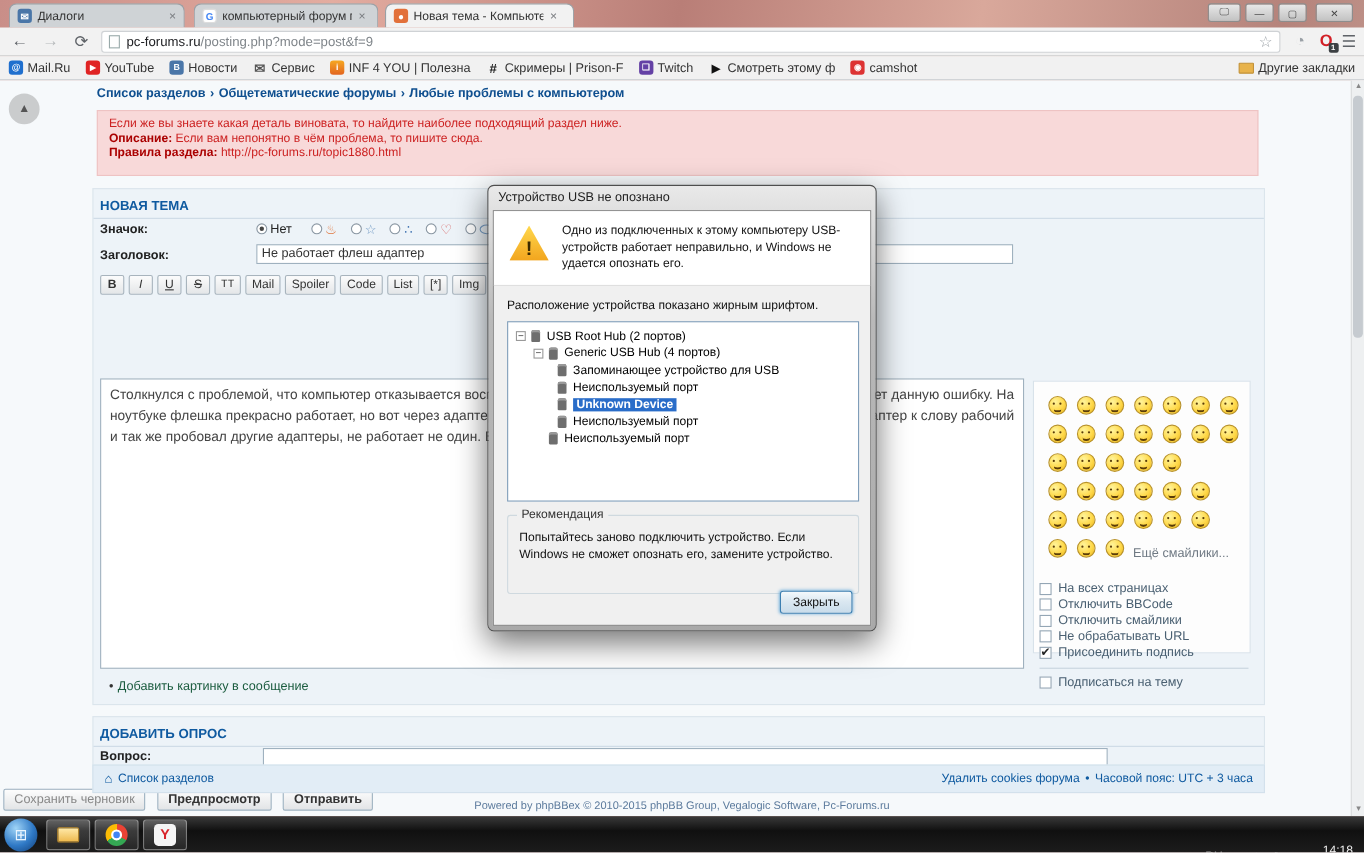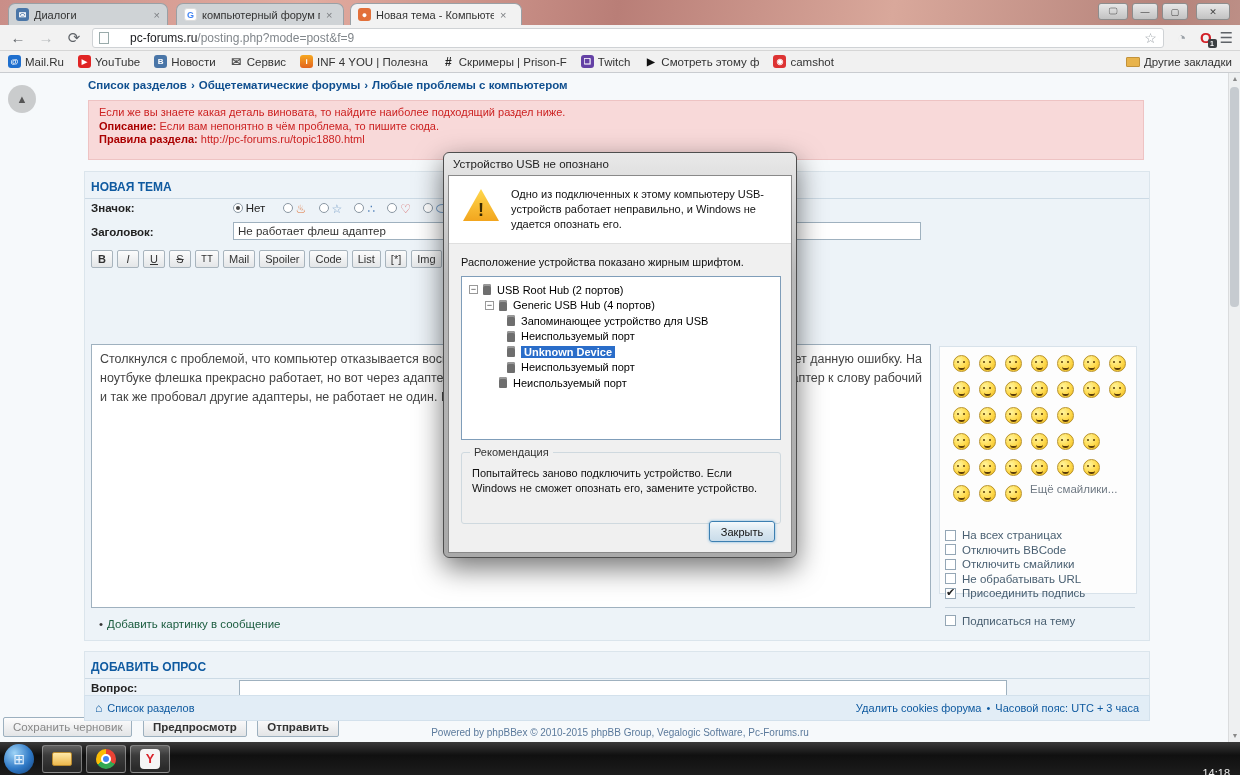--- a/index.html
+++ b/index.html
@@ -14,21 +14,21 @@
   .tab { position:absolute; top:3px; height:22px; border-radius:7px 7px 0 0; display:flex; align-items:center;
     padding:0 7px; font-size:11px; color:#333; background:#cfd3d6; border:1px solid #9aa0a5; border-bottom:none; }
   .tab.active { background:#f2f2f2; z-index:2; }
   .tab .ttl { flex:1; overflow:hidden; white-space:nowrap; max-width:118px; }
   .tab .tx { margin-left:6px; color:#7c7f83; font-size:11px; cursor:pointer; }
   .tfav { width:13px; height:13px; border-radius:3px; margin-right:5px; display:inline-flex; align-items:center; justify-content:center; font-size:9px; font-weight:bold; color:#fff; flex:0 0 auto; }
   .winbtn { position:absolute; top:3px; height:17px; width:26px; background:linear-gradient(#e8e8e8,#c2c2c2); border:1px solid #8d8d8d; border-radius:3px; font-size:9px; color:#444; display:flex; align-items:center; justify-content:center; }
   .toolbar { left:0; top:25px; width:1240px; height:26px; background:#f2f2f2; border-bottom:1px solid #d6d6d6; display:flex; align-items:center; padding:0 8px; gap:8px; }
   .navbtn { font-size:15px; color:#5f6368; width:20px; text-align:center; }
   .navbtn.dim { color:#b7babc; }
-  .omnibox { flex:1; height:20px; background:#fff; border:1px solid #cfd2d5; border-radius:3px; display:flex; align-items:center; padding:0 6px; font-size:12px; gap:21px; }
+  .omnibox { flex:1; height:20px; background:#fff; border:1px solid #cfd2d5; border-radius:3px; display:flex; align-items:center; padding:0 6px; font-size:12px; gap:6px; }
   .pageico { width:10px; height:12px; border:1px solid #9aa; background:#fdfdfd; }
   .host { color:#202124; } .path { color:#80868b; }
   .star { color:#9aa0a6; font-size:14px; margin-left:auto; }
   .obadge { position:relative; color:#d21f26; font-weight:bold; font-size:15px; }
   .obadge i { position:absolute; right:-5px; bottom:-2px; width:9px; height:9px; background:#3c4043; color:#fff; font-style:normal; font-size:7px; line-height:9px; text-align:center; border-radius:2px; }
   .menu { font-size:15px; color:#5f6368; letter-spacing:-1px; }
   .bookmarks { left:0; top:51px; width:1240px; height:22px; background:#f1f1f1; border-bottom:1px solid #c9ccd0; display:flex; align-items:center; padding:0 8px; gap:14px; font-size:11.5px; color:#333; }
   .bm { display:flex; align-items:center; gap:4px; white-space:nowrap; }
   .fav { width:13px; height:13px; border-radius:3px; display:inline-flex; align-items:center; justify-content:center; font-size:8px; color:#fff; font-weight:bold; }
   .spacer { flex:1; }
@@ -54,21 +54,21 @@
   .bbrow { position:absolute; left:6px; display:flex; gap:4px; }
   .bbtn { height:18px; min-width:22px; padding:0 5px; background:linear-gradient(#fcfcfc,#e4e6e8); border:1px solid #a8b4bd; border-radius:2px; font-size:11px; color:#333; display:flex; align-items:center; justify-content:center; }
   .bb-b{font-weight:bold} .bb-i{font-style:italic} .bb-u{text-decoration:underline} .bb-s{text-decoration:line-through}
   .bb-tt{font-family:"Liberation Mono",monospace; font-size:10px}
   .ta { position:absolute; left:6px; top:172px; width:840px; height:264px; background:#fff; border:1px solid #9fb1bf; padding:5px 8px; font-size:12.5px; color:#444; line-height:19px; }
   .ta-line { display:flex; justify-content:space-between; white-space:nowrap; }
   .addimg { position:absolute; left:14px; top:446px; font-size:11.5px; color:#1b5c3f; }
   .addimg .bullet { color:#333; margin-right:4px; }
 
   .smilebox { position:absolute; left:854px; top:174px; width:198px; height:248px; background:#fdfdfd; border:1px solid #d8e2ea; padding:6px 4px; }
-  .smiley-row { display:flex; align-items:flex-start; justify-content:flex-start; min-height:26px; padding-left:4px; }
+  .smiley-row { display:flex; align-items:flex-end; justify-content:flex-start; min-height:26px; padding-left:4px; }
   .smiley-cells { display:flex; flex-wrap:nowrap; }
   .smiley { width:17px; height:17px; border-radius:50%; background:radial-gradient(circle at 35% 30%,#fff49c,#ffd94a 55%,#e8b31e); border:1px solid #b8922a; position:relative; display:inline-block; margin:2px 4.5px; }
   .smiley::before { content:""; position:absolute; left:3px; top:5px; width:2px; height:2px; background:#5a3c08; border-radius:50%; box-shadow:6px 0 0 #5a3c08; }
   .smiley::after { content:""; position:absolute; left:4px; top:7px; width:7px; height:5px; border-bottom:2px solid #5a3c08; border-radius:50%; }
   .morelink { font-size:11.5px; color:#707a84; margin-left:4px; white-space:nowrap; }
 
   .opts { position:absolute; left:860px; top:356px; width:190px; font-size:11.5px; color:#4a6072; }
   .opt { display:flex; align-items:center; gap:6px; height:14.5px; }
   .cb { width:11px; height:11px; border:1px solid #94a6b5; background:#fff; display:inline-block; position:relative; flex:0 0 auto; }
   .cb.checked::after { content:"✔"; position:absolute; left:0px; top:-3px; font-size:11px; color:#222; }
@@ -89,21 +89,21 @@
 
   .pgscroll { right:0px; top:0px; width:12px; height:669px; background:#eef0f1; border-left:1px solid #dadcdd; }
   .pgscroll .arr { width:12px; height:12px; font-size:7px; color:#888; text-align:center; line-height:12px; }
   .pgscroll .thumb { position:absolute; top:14px; left:1px; width:9px; height:220px; background:#c6cbd0; border-radius:4px; }
   .pgscroll .arr.down { position:absolute; bottom:0; }
 
   .watermark { left:748px; top:662px; width:500px; font-size:88px; font-weight:bold; letter-spacing:1px;
     color:rgba(148,193,226,.62); z-index:15; pointer-events:none; white-space:nowrap; }
 
   
-  .dialog { left:443px; top:152px; width:354px; height:406px; z-index:30; border:1px solid #4e4e4e; border-radius:6px;
+  .dialog { left:443px; top:168px; width:354px; height:406px; z-index:30; border:1px solid #4e4e4e; border-radius:6px;
     background:linear-gradient(#e9e9e9,#b9b9b9 30%,#a9a9a9); box-shadow:0 10px 28px rgba(0,0,0,.55); }
   .dtitle { height:22px; line-height:22px; padding-left:9px; font-size:11.5px; color:#222; }
   .dbody { position:absolute; left:4px; right:4px; top:22px; bottom:4px; background:#f0f0f0; border:1px solid #898989; }
   .dwarn { position:absolute; left:0; right:0; top:0; height:68px; background:#fff; border-bottom:1px solid #dfdfdf; }
   .wicon { position:absolute; left:14px; top:13px; width:36px; height:32px;
     background:linear-gradient(#ffd84d,#f2a51e); clip-path:polygon(50% 0,100% 100%,0 100%);
     display:flex; align-items:flex-end; justify-content:center; font-weight:bold; color:#3a2a00; font-size:18px; }
   .wtext { position:absolute; left:62px; top:11px; width:276px; font-size:11px; color:#111; line-height:15px; }
   .dhint { position:absolute; left:12px; top:80px; font-size:11px; color:#111; }
   .tree { position:absolute; left:12px; top:100px; width:320px; height:164px; background:#fff; border:1px solid #7f9db9; padding-top:5px; overflow:hidden; }

